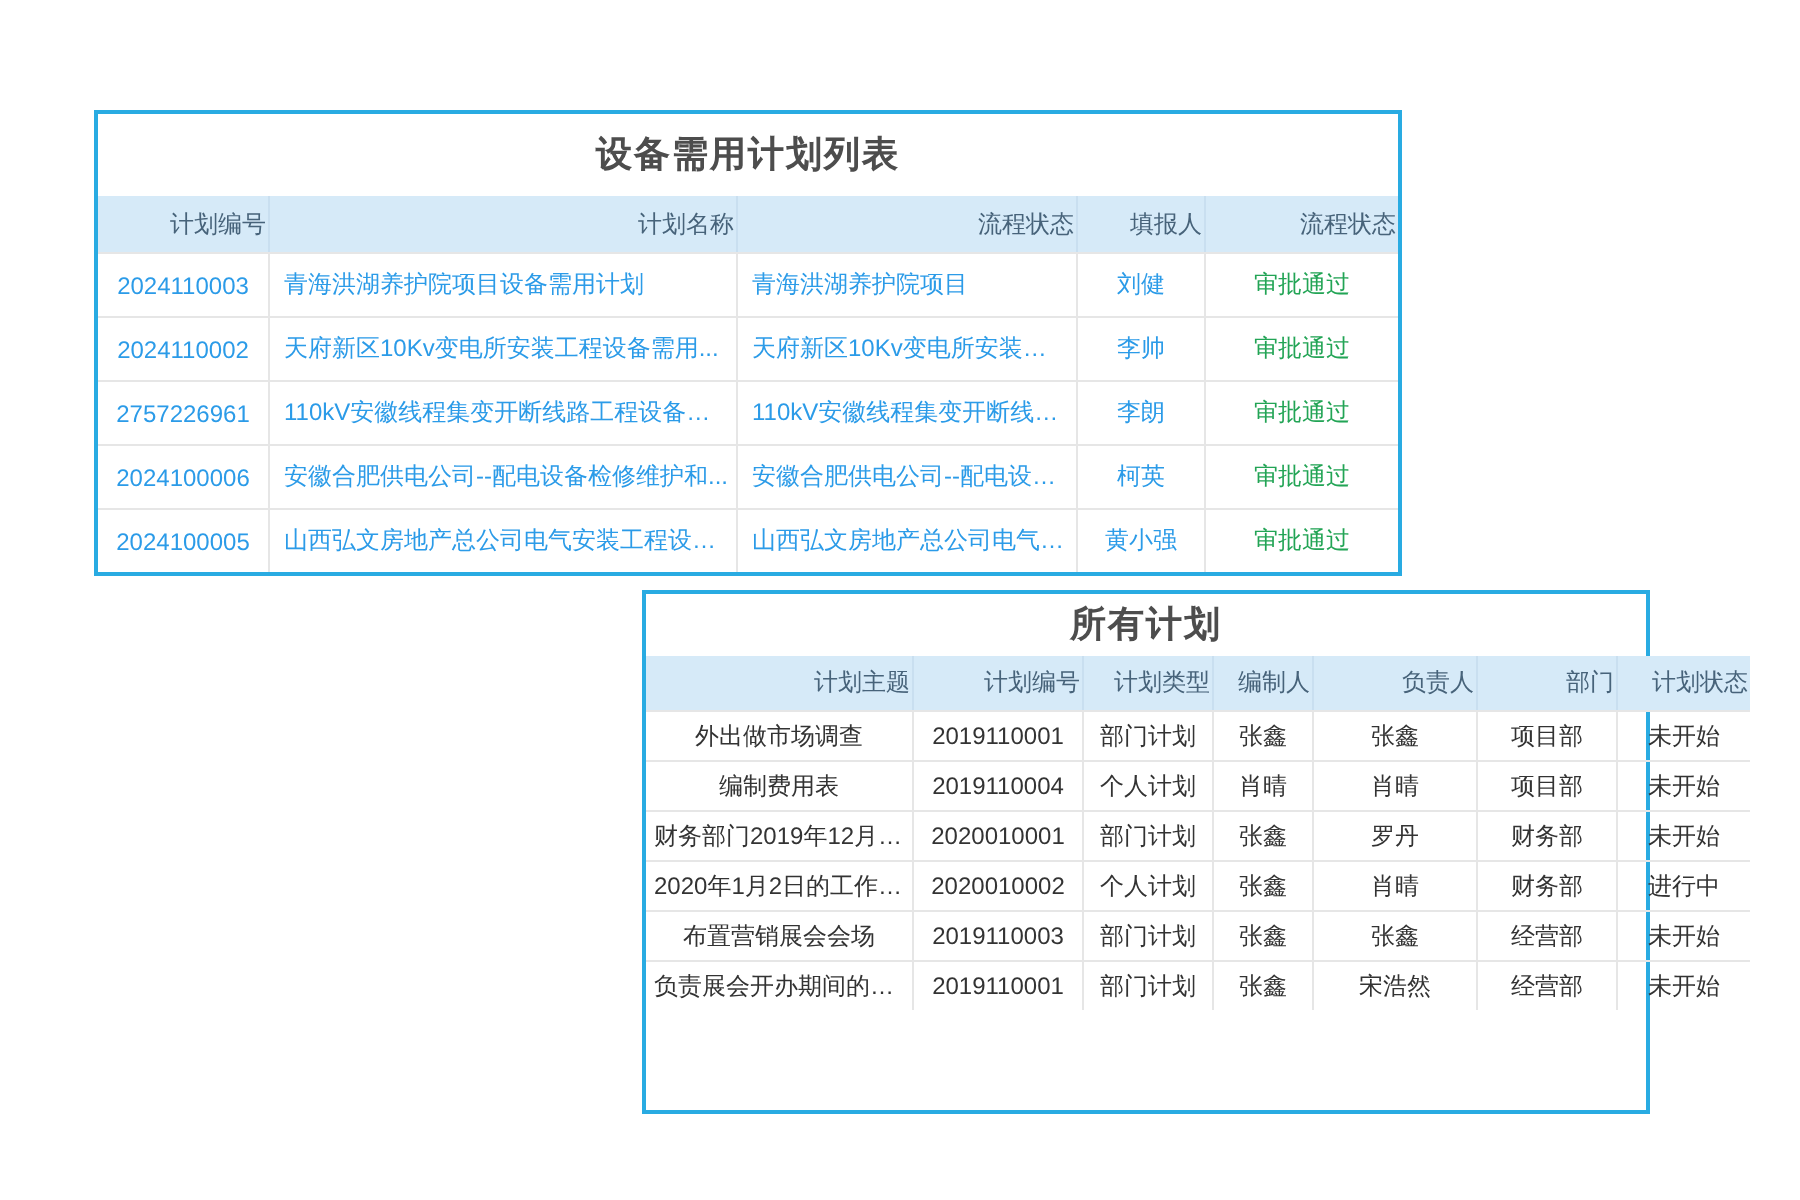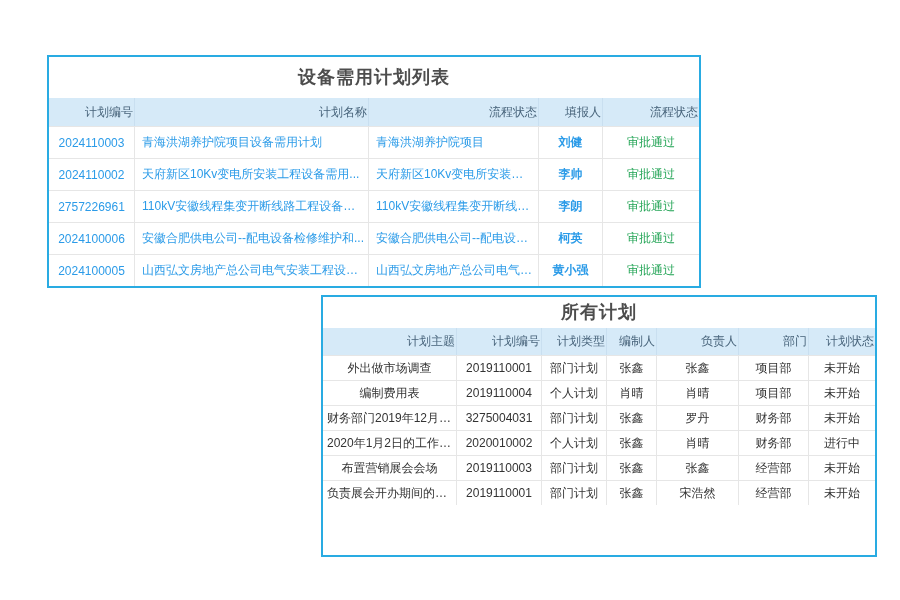--- a/index.html
+++ b/index.html
@@ -22,21 +22,21 @@
   .panel{
     position:absolute;background:#fff;
     border:2px solid var(--accent);
   }
   .panel-title{
     text-align:center;font-weight:bold;color:var(--title_text);
     font-size:18px;letter-spacing:1px;
   }
   #equipment-panel{left:28px;top:55px;width:654px;height:233px;margin-left:19px;}
   #equipment-panel .panel-title{line-height:41px;height:41px;}
-  #allplans-panel{left:321px;top:295px;width:556px;height:262px;}
+  #allplans-panel{left:321px;top:295px;width:504px;height:262px;}
   #allplans-panel .panel-title{line-height:31px;height:31px;}
 
   table{
     width:100%;border-collapse:separate;border-spacing:0;
     table-layout:fixed;font-size:12px;color:var(--body_text);
   }
   thead th{
     background:var(--header_bg);color:var(--header_text);
     font-weight:normal;text-align:right;
     border-right:1px solid #c9dff0;
@@ -51,21 +51,21 @@
     padding:0 4px;
   }
   tbody td:last-child{border-right:none;}
 
   
   #equipment-table thead th{height:28px;}
   #equipment-table tbody td{height:32px;}
   #equipment-table td:nth-child(1){color:var(--link);}
   #equipment-table td:nth-child(2),
   #equipment-table td:nth-child(3){color:var(--link);text-align:left;padding-left:7px;}
-  #equipment-table td:nth-child(4){color:var(--link);font-weight:bold;}
+  #equipment-table td:nth-child(4){color:var(--link);}
   #equipment-table td:nth-child(5){color:var(--success);}
 
   
   #allplans-table thead th{height:27px;}
   #allplans-table tbody td{height:25px;}
 </style>
 </head>
 <body>
 
 <div class="panel" id="equipment-panel">
@@ -164,21 +164,21 @@
           <td>编制费用表</td>
           <td>2019110004</td>
           <td>个人计划</td>
           <td>肖晴</td>
           <td>肖晴</td>
           <td>项目部</td>
           <td>未开始</td>
         </tr>
         <tr>
           <td>财务部门2019年12月的...</td>
-          <td>3275004031</td>
+          <td>2020010001</td>
           <td>部门计划</td>
           <td>张鑫</td>
           <td>罗丹</td>
           <td>财务部</td>
           <td>未开始</td>
         </tr>
         <tr>
           <td>2020年1月2日的工作日...</td>
           <td>2020010002</td>
           <td>个人计划</td>

